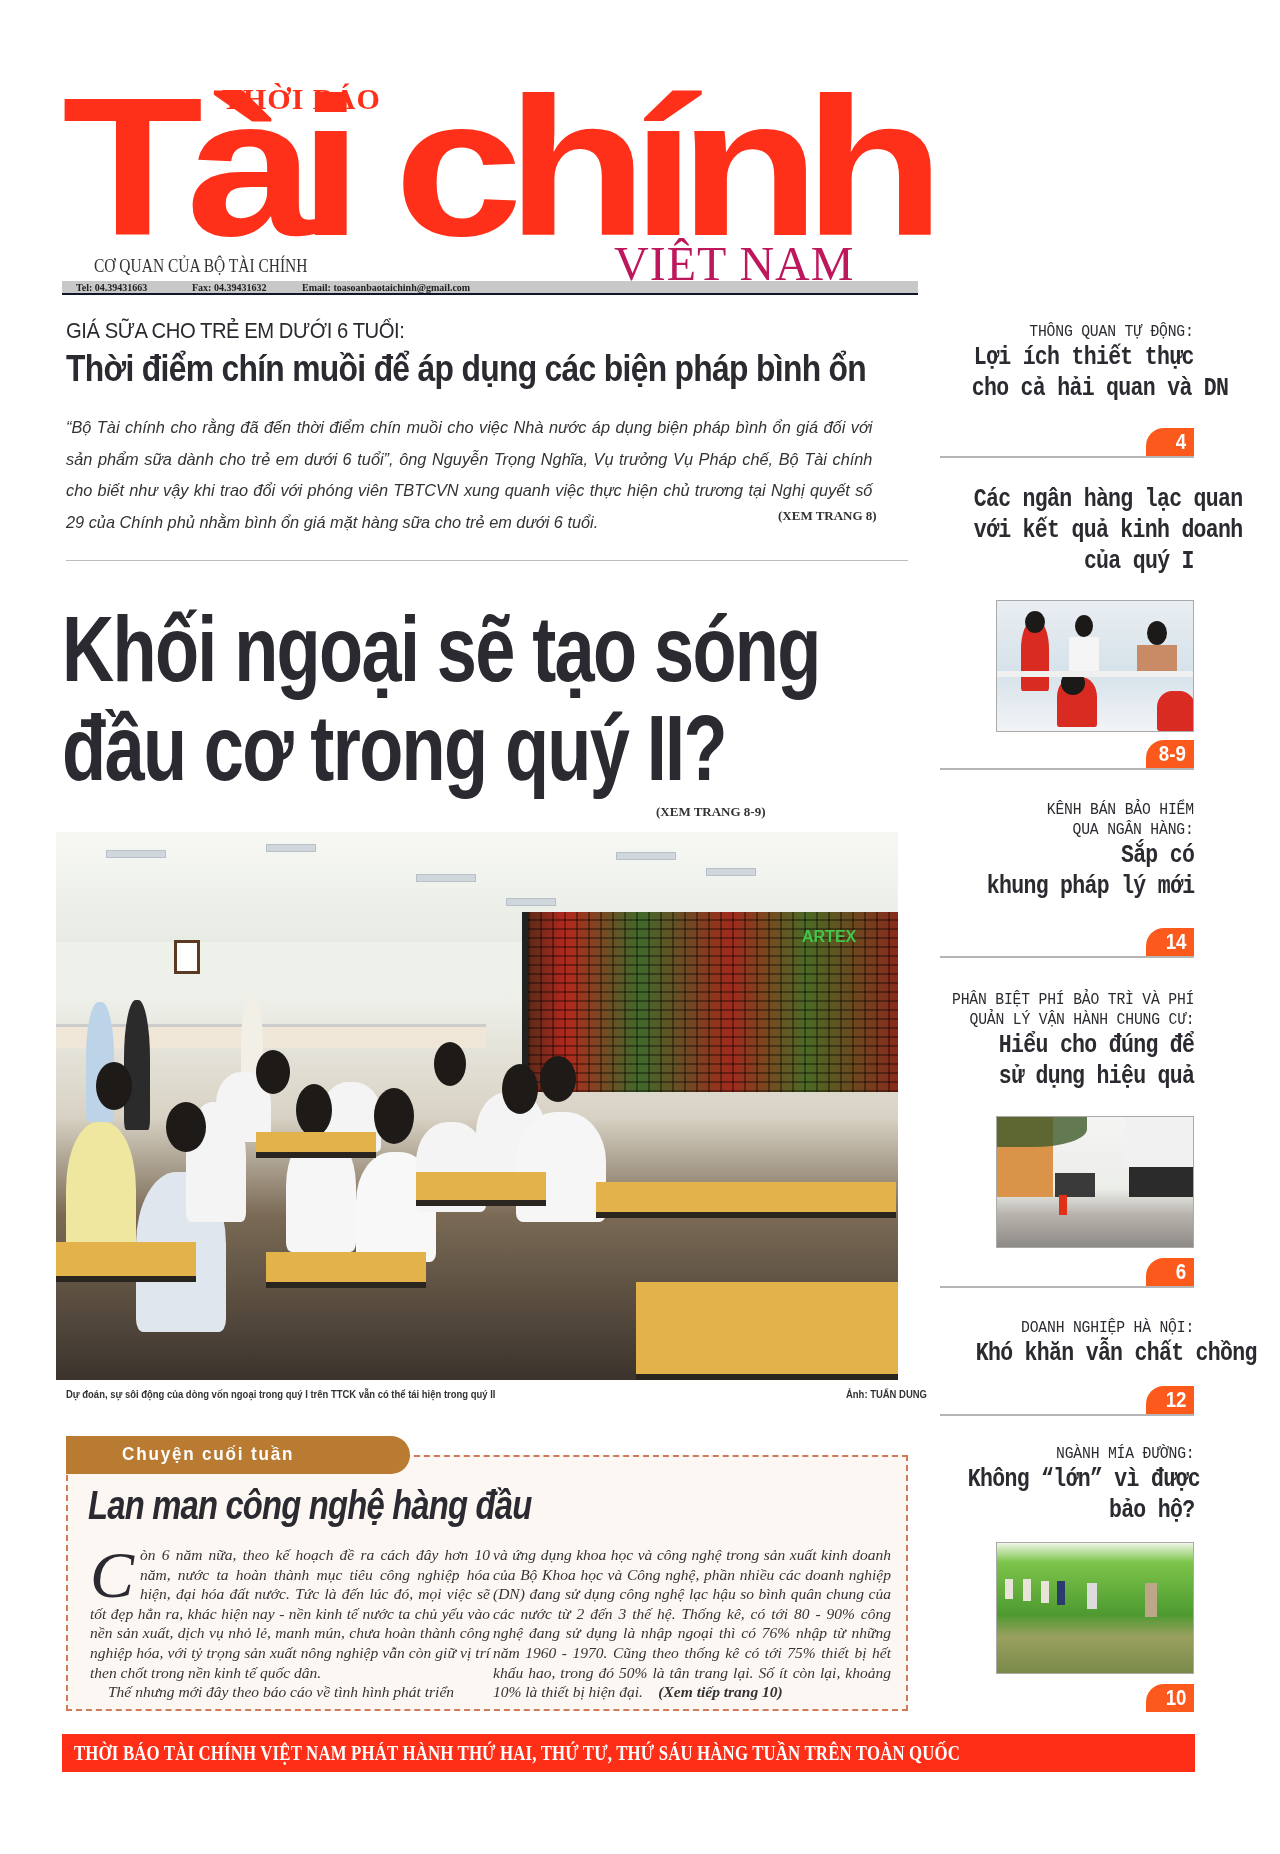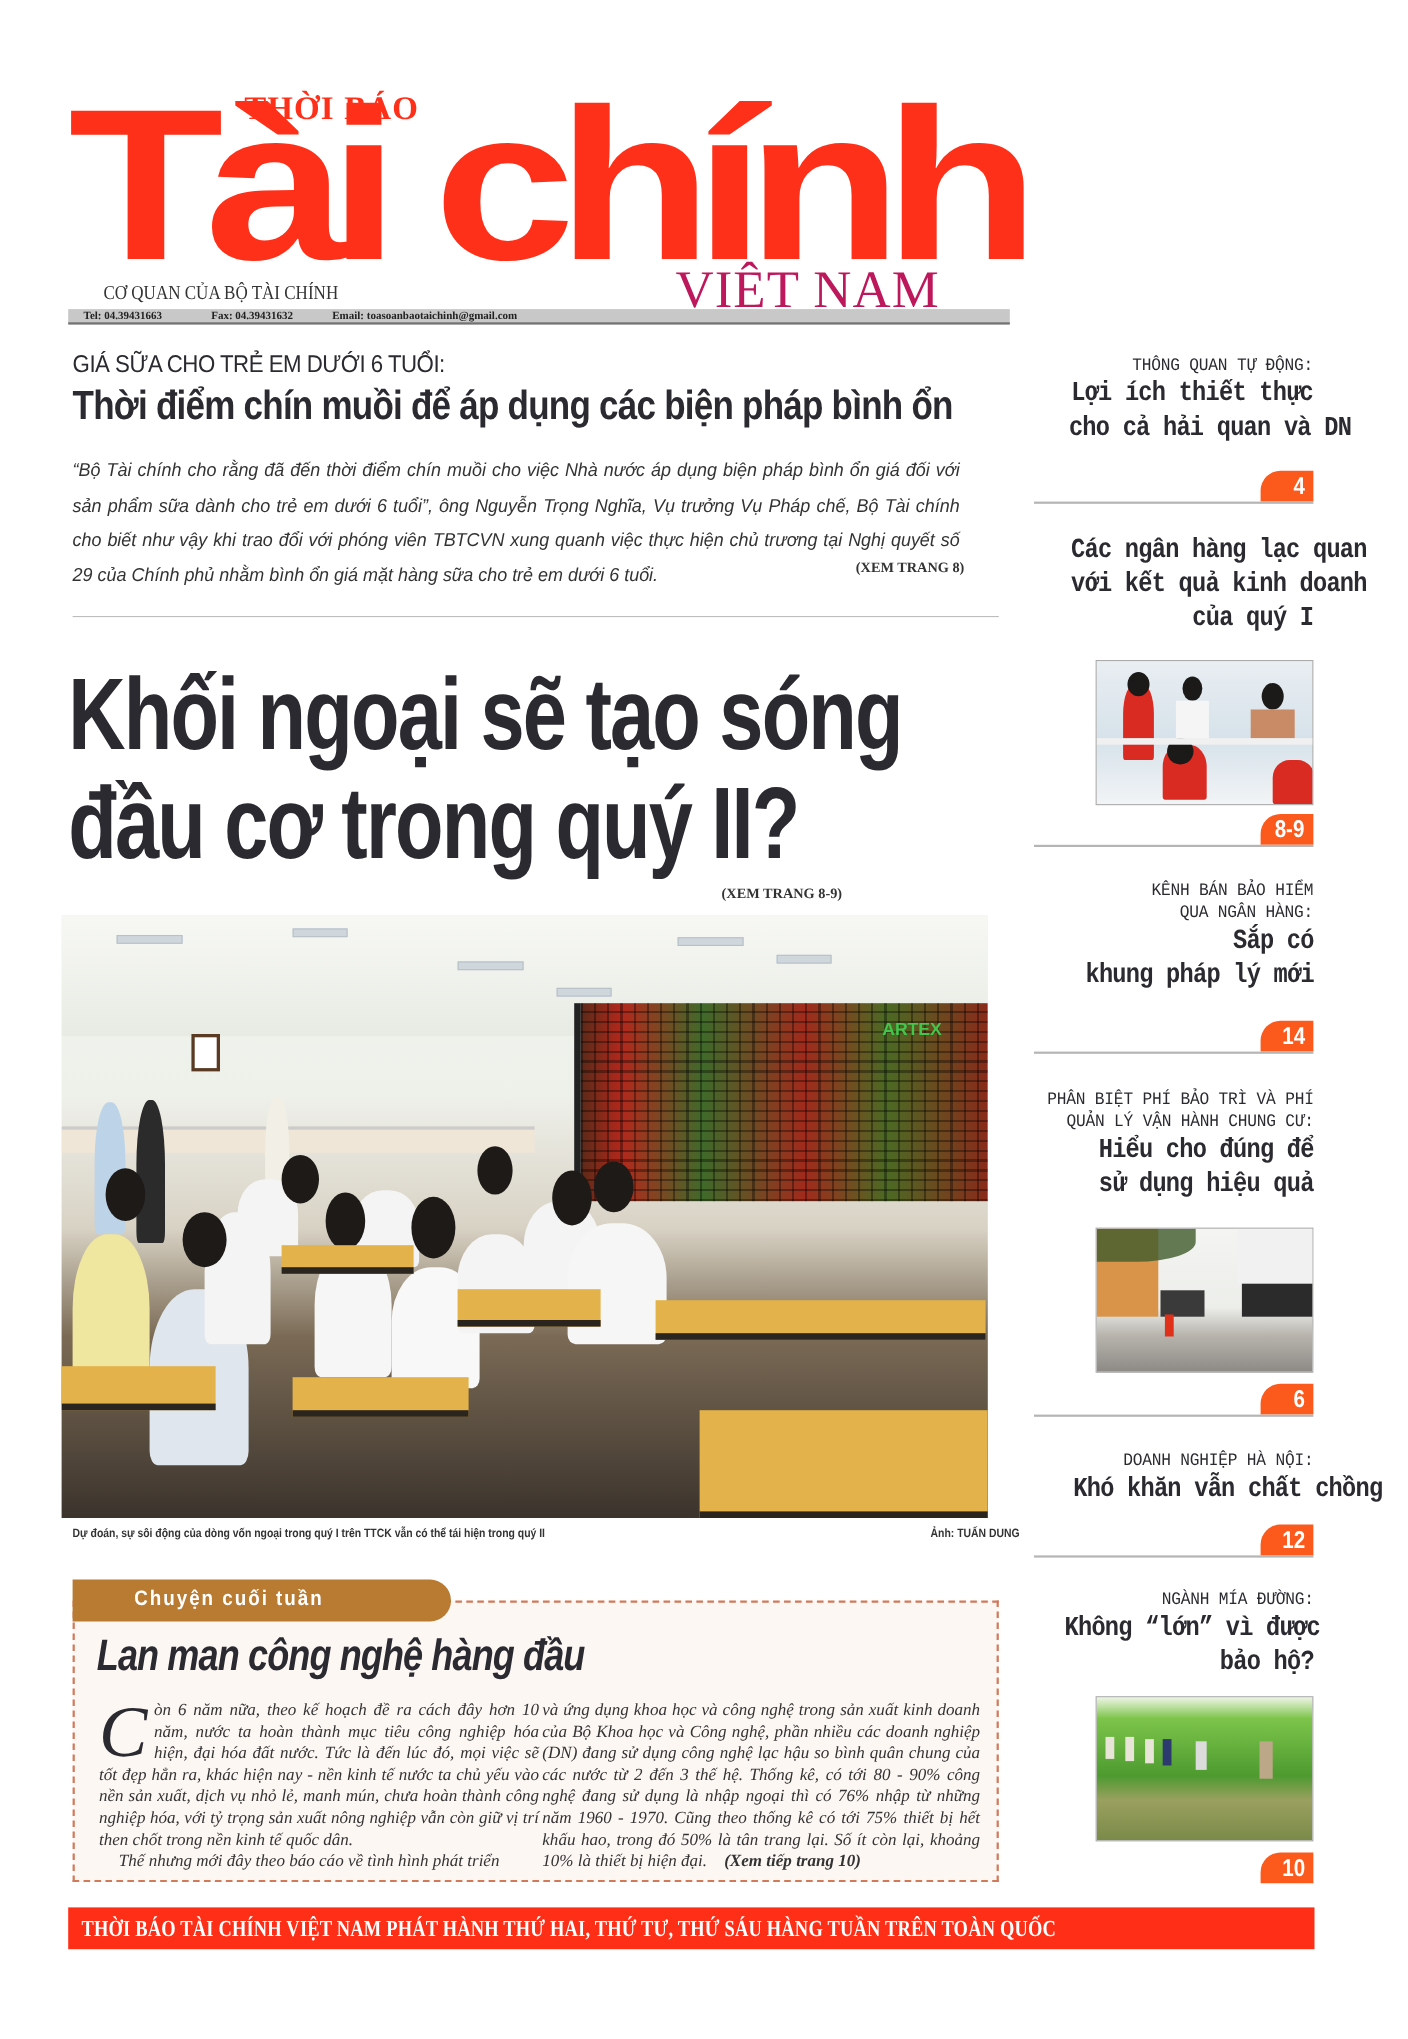--- a/index.html
+++ b/index.html
@@ -25,21 +25,21 @@
     font-family: "Liberation Serif", serif; font-size: 48px; line-height: 48px;
     color: #be185d; letter-spacing: 1px;
   }
   .agency {
     position: absolute; left: 94px; top: 256px;
     font-family: "Liberation Serif", serif; font-size: 18px; color: #333;
     transform: scaleX(0.86); transform-origin: left top; white-space: nowrap;
   }
   .contact-bar {
     position: absolute; left: 62px; top: 281px; width: 856px; height: 14px;
-    background: #c8c8c8; border-bottom: 2px solid #737373;
+    background: #c8c8c8; border-bottom: 2px solid #0f172a;
   }
   .contact-bar span {
     position: absolute; top: 0; font-family: "Liberation Serif", serif;
     font-weight: 700; font-size: 10px; line-height: 14px; color: #222;
   }
 
   .issue-box { position: absolute; left: 960px; top: 100px; width: 233px; text-align: right; font-family: "Liberation Serif", serif; color: #333; }
   .issue-line { font-size: 30px; line-height: 34px; }
   .issue-num { color: #ff3019; font-weight: 700; font-size: 30px; }
   .issue-paren { font-size: 16px; }

